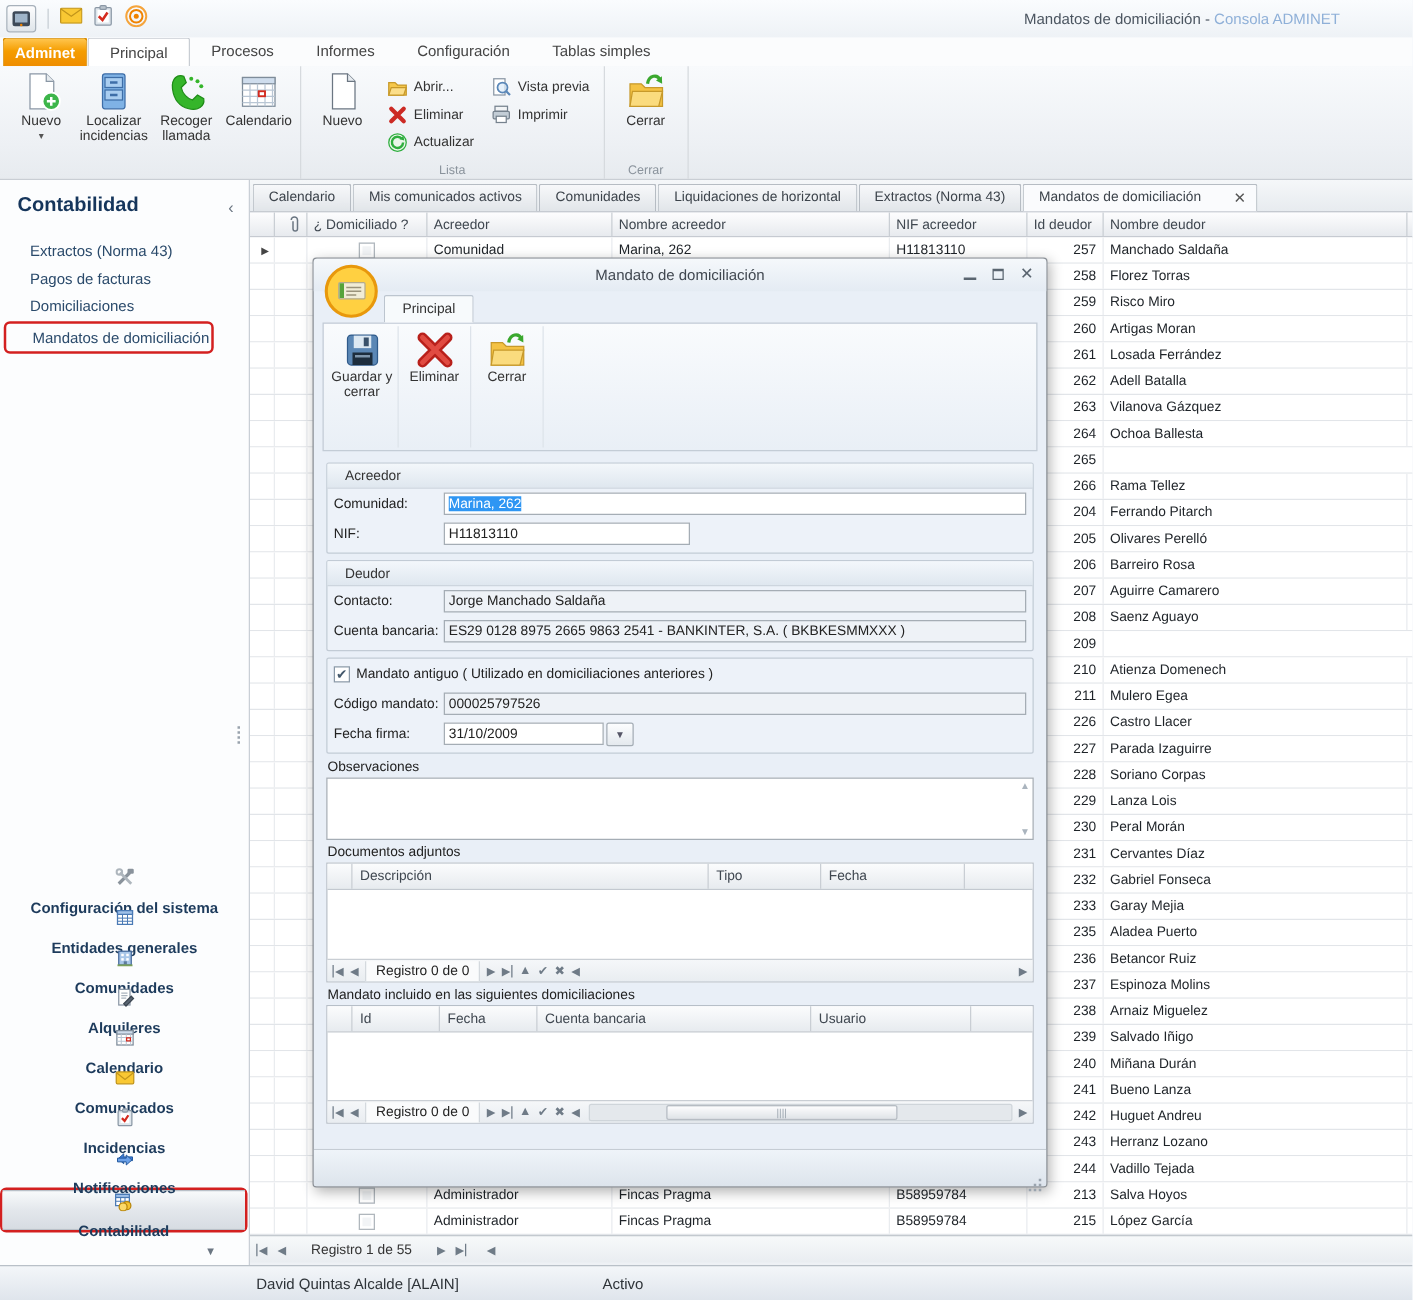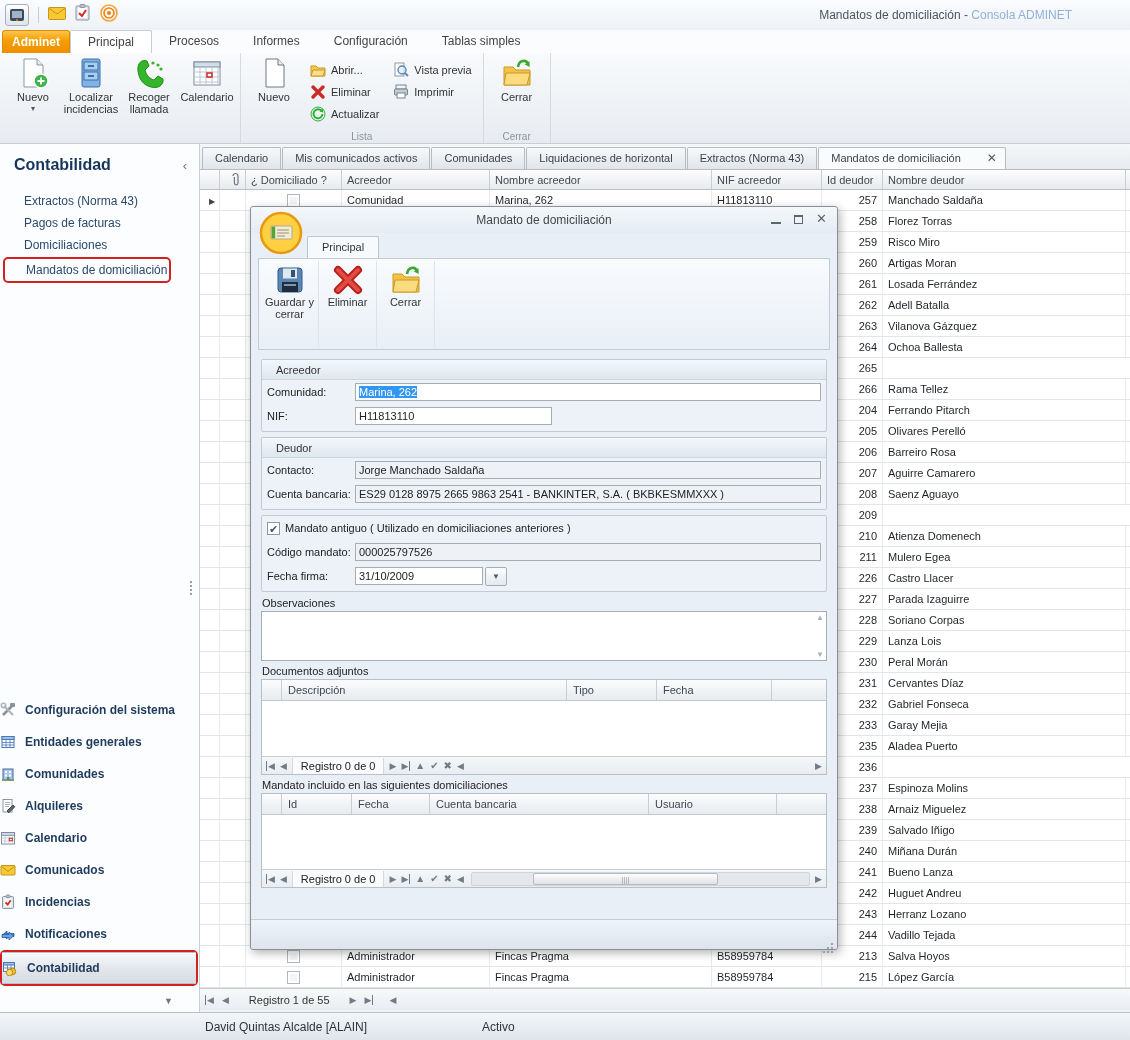--- a/index.html
+++ b/index.html
@@ -46,21 +46,21 @@
   .sb-header { margin:12px 0 0 14px; font-size:16px; font-weight:bold; color:#15355b; }
   .sb-collapse { position:absolute; right:12px; top:14px; color:#6b7682; font-size:13px; }
   .sb-links { margin-top:16px; }
   .sb-link { padding:4px 0 4px 24px; font-size:12px; color:#2a4a6b; }
   .sb-redbox { border:2px solid #d32020; border-radius:5px; margin:1px 28px 1px 3px; }
   .sb-redbox .sb-link { padding-left:21px; }
   .sb-split { position:absolute; right:7px; top:437px; width:2px; height:2px; background:#99a3ad;
     box-shadow:0 4px #99a3ad, 0 8px #99a3ad, 0 12px #99a3ad; }
   .sb-nav { position:absolute; bottom:26px; left:0; right:0; }
   .sb-item { height:32px; display:flex; align-items:center; gap:9px; 
-    font-size:12px; font-weight:bold; color:#1d3b5c; }
+    font-size:12px; font-weight:bold; color:#1d3b5c;flex-direction:column; }
   .sb-sel-red { border:2px solid #d32020; border-radius:5px; margin-right:1px; }
   .sb-item.selected { background:linear-gradient(#f8fafb,#e3e7ec 50%,#d7dce2);
     border-top:1px solid #b9c0c8; border-bottom:1px solid #b9c0c8; }
   .sb-arrow { position:absolute; bottom:6px; right:26px; font-size:9px; color:#6b7682; }
 
   
   .content { position:absolute; left:200px; top:144px; width:930px; height:868px; background:#eef1f5; }
 
   .tabstrip { height:26px; background:linear-gradient(#f5f7f9,#e7ebef); display:flex;
     align-items:flex-end; padding-left:2px; border-bottom:1px solid #b6bcc3; }
@@ -106,21 +106,21 @@
   .dlg-title { height:26px; display:flex; align-items:center; justify-content:center;
     background:linear-gradient(#f5f8fb,#e4ebf3); font-size:12px; color:#404750; border-radius:3px 3px 0 0; }
   .dlg-controls { position:absolute; right:10px; top:5px; display:flex; gap:13px; align-items:center; }
   .wc { color:#5a6570; font-size:13px; line-height:14px; }
   .wc-min { width:10px; height:9px; border-bottom:2px solid #5a6570; }
   .wc-res { width:9px; height:9px; border:1px solid #5a6570; border-top-width:2px; }
   .dlg-icon { position:absolute; left:7px; top:3px; z-index:5; }
   .dlg-tabrow { height:25px; padding-left:56px; display:flex; align-items:flex-end; }
   .dlgtab { height:22px; line-height:21px; padding:0 14px; font-size:11px; color:#333;
     background:#f7fafc; border:1px solid #bcc5cf; border-bottom:0; border-radius:2px 2px 0 0; }
-  .dlg-ribbon { margin:0 7px; height:92px; border:1px solid #c3ccd6;
+  .dlg-ribbon { margin:0 7px; height:103px; border:1px solid #c3ccd6;
     background:linear-gradient(#f9fbfd,#e9eff6); display:flex; padding:2px; }
   .dlg-rbtn { width:58px; display:flex; flex-direction:column; align-items:center; padding-top:3px;
     font-size:11px; line-height:12px; color:#333; text-align:center; border-right:1px solid #dde3ea; }
   .dlg-body { margin:9px 10px 0 10px; }
   .grp { border:1px solid #c2cbd5; border-radius:2px; margin-bottom:5px; background:#edf2f9; padding-bottom:3px; }
   .grp-h { height:20px; line-height:20px; padding-left:14px; font-size:11px; color:#333;
     background:linear-gradient(#f3f7fb,#dfe7ef); border-bottom:1px solid #cdd5de; }
   .frow { display:flex; align-items:center; height:24px; padding:0 5px; }
   .flbl { width:88px; font-size:11px; color:#222; flex:none; }
   .fld { height:18px; border:1px solid #a5adb5; background:#fff; font-size:11px; line-height:16px;
@@ -846,20 +846,21 @@
       <div class="grow">
         <div class="gc c0"></div>
         <div class="gc c1"></div>
         <div class="gc c2">
           <span class="cbx"></span>
         </div>
         <div class="gc c3"></div>
         <div class="gc c4"></div>
         <div class="gc c5"></div>
         <div class="gc c6">236</div>
+        <div class="gc c7">Betancor Ruiz</div>
       </div>
 
       <div class="grow">
         <div class="gc c0"></div>
         <div class="gc c1"></div>
         <div class="gc c2">
           <span class="cbx"></span>
         </div>
         <div class="gc c3"></div>
         <div class="gc c4"></div>

